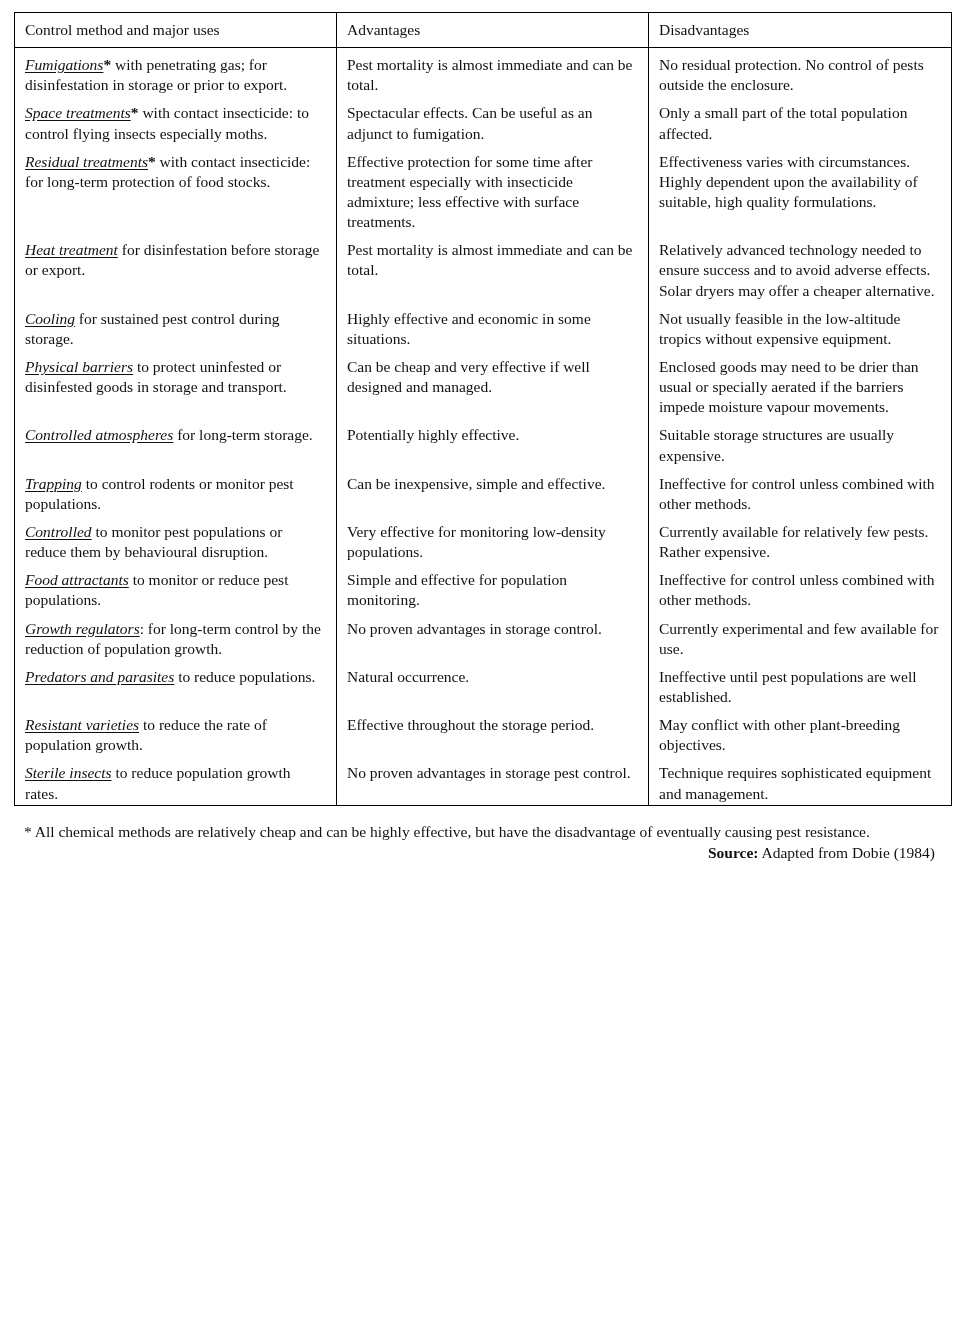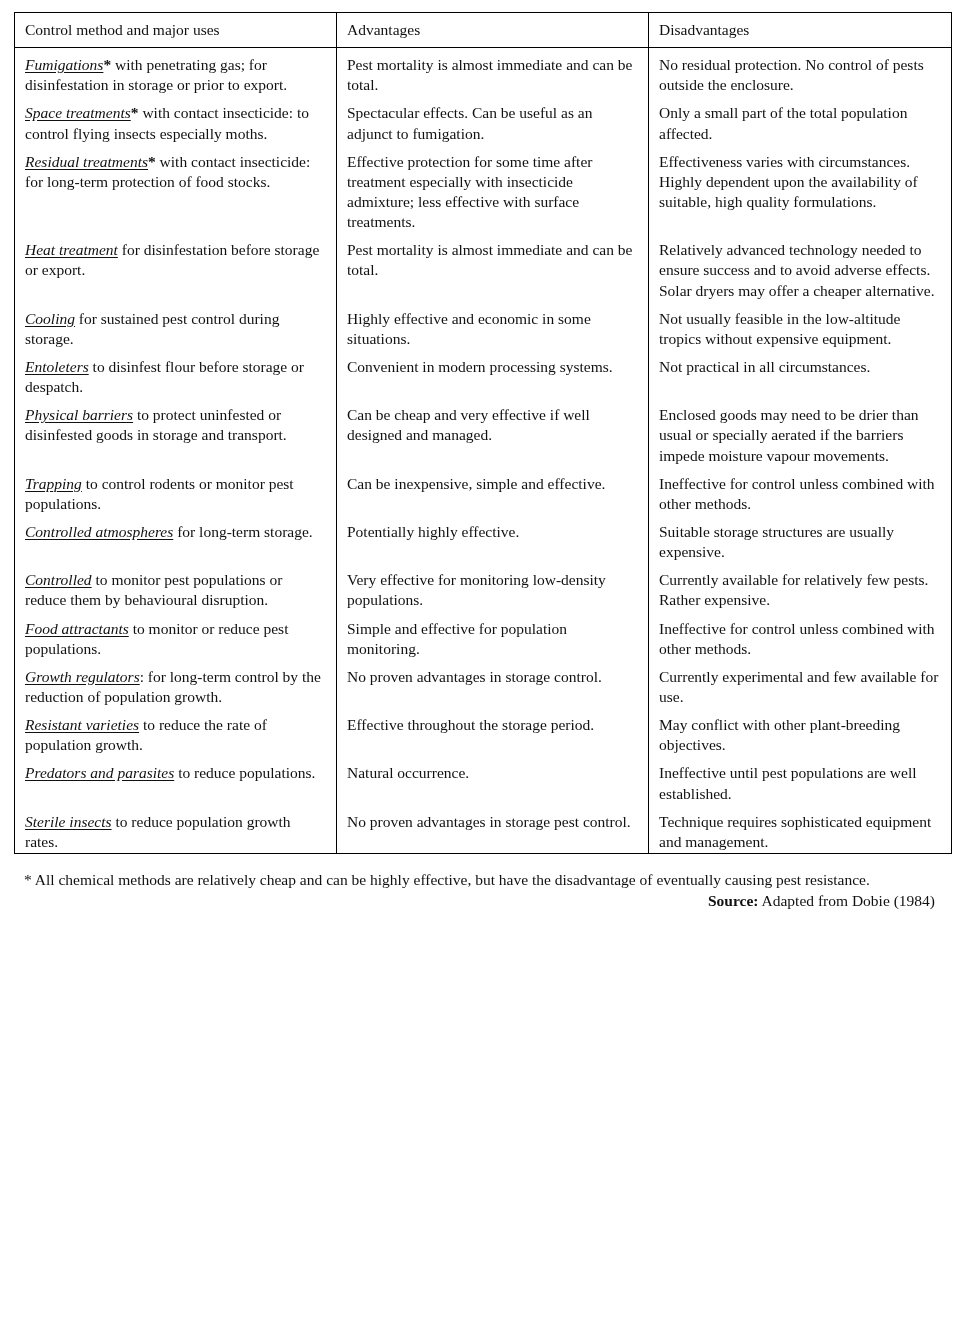--- a/index.html
+++ b/index.html
@@ -121,63 +121,58 @@
           <td><span class="term">Heat treatment</span><span class="cell-text"> for disinfestation before storage or export.</span></td>
           <td>Pest mortality is almost immediate and can be total.</td>
           <td>Relatively advanced technology needed to ensure success and to avoid adverse effects.  Solar dryers may offer a cheaper alternative.</td>
         </tr>
         <tr>
           <td><span class="term">Cooling</span><span class="cell-text"> for sustained pest control during storage.</span></td>
           <td>Highly effective and economic in some situations.</td>
           <td>Not usually feasible in the low-altitude tropics without expensive equipment.</td>
         </tr>
         <tr>
-          <td><span class="term">Entoleters</span><span class="cell-text"> to disinfest flour before storage or despatch.</span></td>
-          <td>Convenient in modern processing systems.</td>
-          <td>Not practical in all circumstances.</td>
-        </tr>
-        <tr>
           <td><span class="term">Physical barriers</span><span class="cell-text"> to protect uninfested or disinfested goods in storage and transport.</span></td>
           <td>Can be cheap and very effective if well designed and managed.</td>
           <td>Enclosed goods may need to be drier than usual or specially aerated if the barriers impede moisture vapour movements.</td>
         </tr>
         <tr>
+          <td><span class="term">Controlled atmospheres</span><span class="cell-text"> for long-term storage.</span></td>
+          <td>Potentially highly effective.</td>
+          <td>Suitable storage structures are usually expensive.</td>
+        </tr>
+        <tr>
           <td><span class="term">Trapping</span><span class="cell-text"> to control rodents or monitor pest populations.</span></td>
           <td>Can be inexpensive, simple and effective.</td>
           <td>Ineffective for control unless combined with other methods.</td>
-        </tr>
-        <tr>
-          <td><span class="term">Controlled atmospheres</span><span class="cell-text"> for long-term storage.</span></td>
-          <td>Potentially highly effective.</td>
-          <td>Suitable storage structures are usually expensive.</td>
         </tr>
         <tr>
           <td><span class="term">Controlled</span><span class="cell-text"> to monitor pest populations or reduce them by behavioural disruption.</span></td>
           <td>Very effective for monitoring low-density populations.</td>
           <td>Currently available for relatively few pests. Rather expensive.</td>
         </tr>
         <tr>
           <td><span class="term">Food attractants</span><span class="cell-text"> to monitor or reduce pest populations.</span></td>
           <td>Simple and effective for population monitoring.</td>
           <td>Ineffective for control unless combined with other methods.</td>
         </tr>
         <tr>
           <td><span class="term">Growth regulators</span><span class="cell-text">: for long-term control by the reduction of population growth.</span></td>
           <td>No proven advantages in storage control.</td>
           <td>Currently experimental and few available for use.</td>
         </tr>
         <tr>
+          <td><span class="term">Predators and parasites</span><span class="cell-text"> to reduce populations.</span></td>
+          <td>Natural occurrence.</td>
+          <td>Ineffective until pest populations are well established.</td>
+        </tr>
+        <tr>
           <td><span class="term">Resistant varieties</span><span class="cell-text"> to reduce the rate of population growth.</span></td>
           <td>Effective throughout the storage period.</td>
           <td>May conflict with other plant-breeding objectives.</td>
-        </tr>
-        <tr>
-          <td><span class="term">Predators and parasites</span><span class="cell-text"> to reduce populations.</span></td>
-          <td>Natural occurrence.</td>
-          <td>Ineffective until pest populations are well established.</td>
         </tr>
         <tr>
           <td><span class="term">Sterile insects</span><span class="cell-text"> to reduce population growth rates.</span></td>
           <td>No proven advantages in storage pest control.</td>
           <td>Technique requires sophisticated equipment and management.</td>
         </tr>
       </tbody>
   </table>
 
   <div class="footnote">

